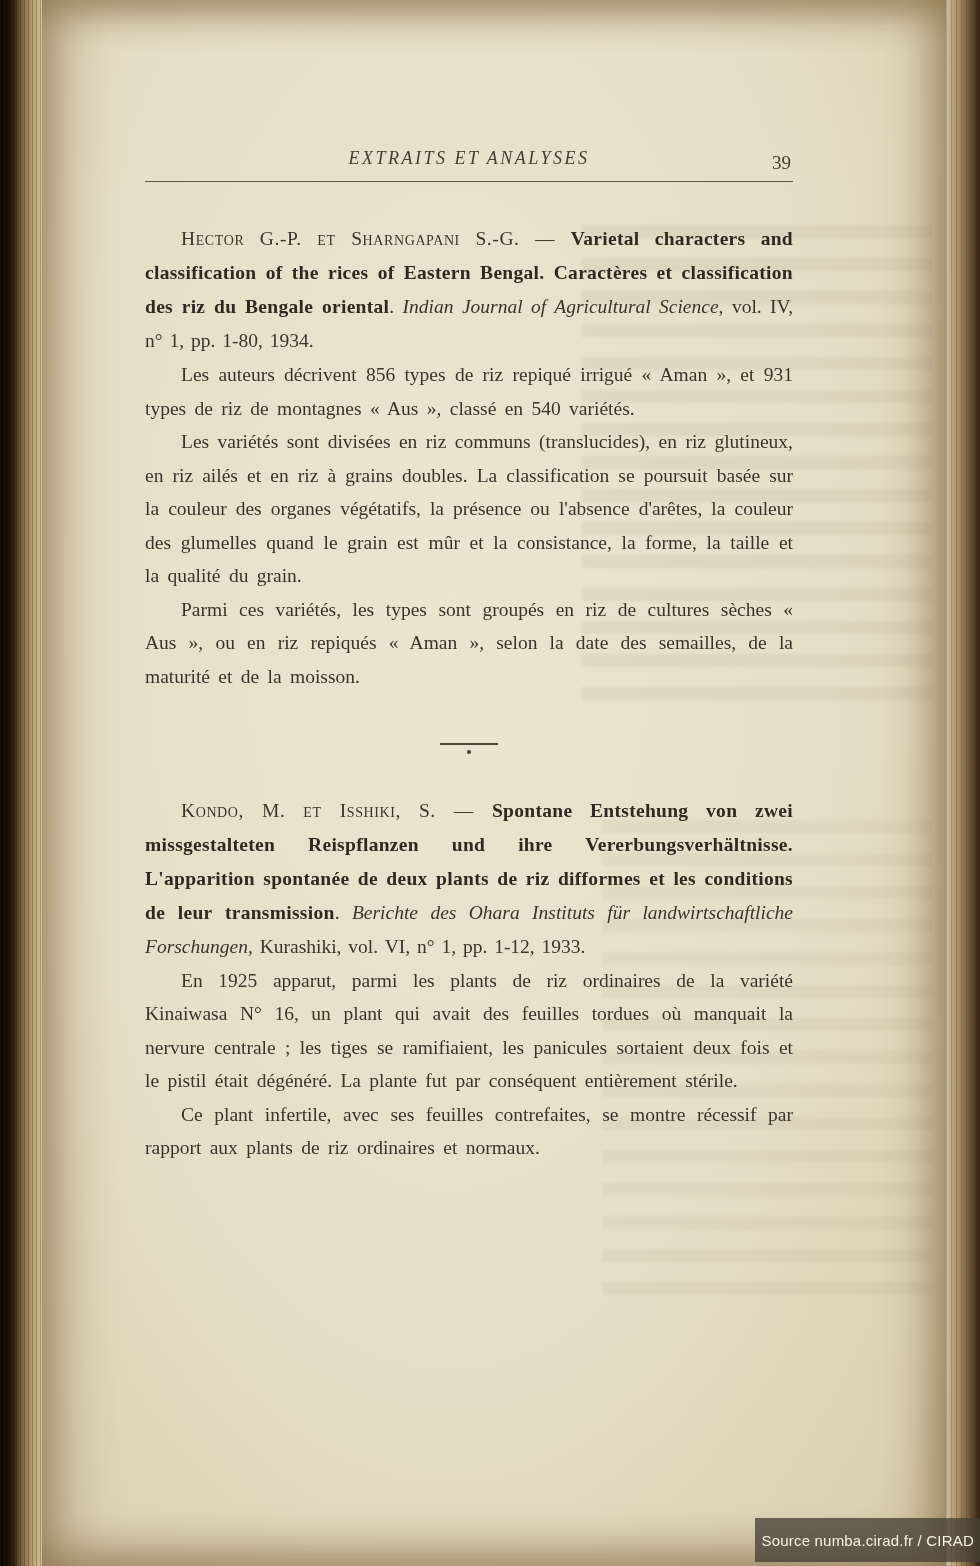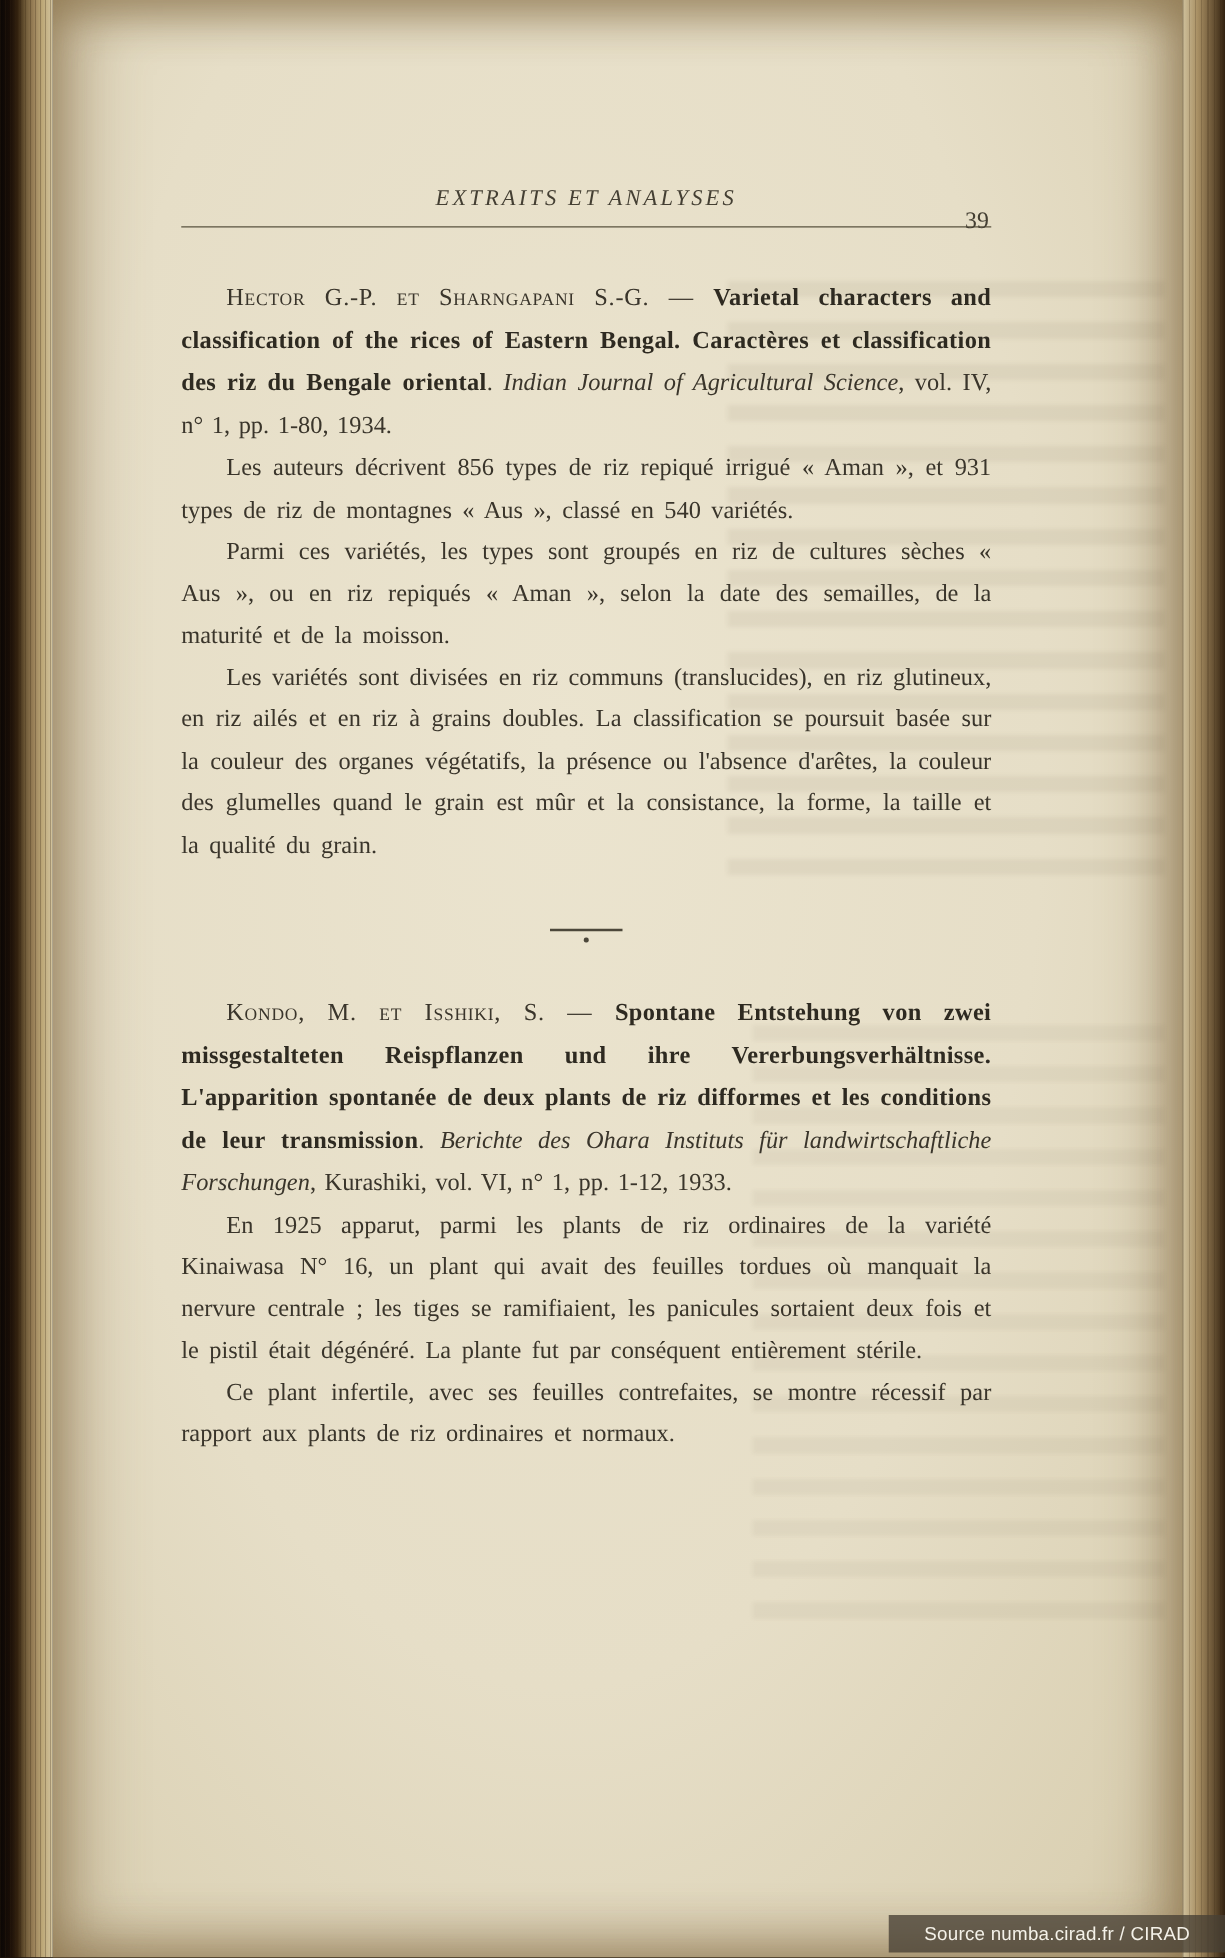--- a/index.html
+++ b/index.html
@@ -53,21 +53,21 @@
   
   .content {
     position:absolute; left:103px; top:148px; width:648px;
     color:#3a352b;
   }
   .running-head {
     position:relative; text-align:center;
     font-style:italic; font-size:18px; letter-spacing:2.5px; color:#443f33;
   }
   .rh-num {
-    position:absolute; right:2px; top:18px;
+    position:absolute; right:2px; top:4px;
     font-style:normal; letter-spacing:0; font-size:19px;
   }
   .head-rule { margin-top:12px; border-top:1.5px solid #59533f; }
 
   .section-heading {
     margin:26px 0 0 -80px;
     font-style:italic; font-weight:400;
     font-size:22.5px; letter-spacing:1.5px; color:#3f3a2e;
   }
   .section-heading.second { margin-top:44px; }
@@ -86,22 +86,22 @@
     text-align:justify; text-indent:36px; word-spacing:3.5px;
   }
   .first-body { }
 
   .divider { margin:50px auto 0; width:58px; }
   .divider .line { border-top:2px solid #4c473a; }
   .divider .dot { width:3.5px; height:3.5px; background:#4c473a; border-radius:50%; margin:5px auto 0; }
 
   
   .watermark {
-    position:absolute; right:0; bottom:4px; height:30px;
-    padding:0 28px; display:flex; align-items:center;
+    position:absolute; right:0; bottom:4px; height:44px;
+    padding:0 6px; display:flex; align-items:center;
     background:rgba(72,64,52,.78);
     color:#f4f1e8;
     font-family:"Liberation Sans","DejaVu Sans",sans-serif;
     font-size:15px; letter-spacing:.2px;
   }
 </style>
 </head>
 <body>
 
 <div class="scan">
@@ -118,22 +118,22 @@
       <div class="running-head">
         <span class="rh-title">EXTRAITS ET ANALYSES</span>
         <span class="rh-num">39</span>
       </div>
       <div class="head-rule"></div>
 
 
       <p class="citation"><span class="authors">Hector G.-P. et Sharngapani S.-G. — </span><b class="cit-title">Varietal characters and classification of the rices of Eastern Bengal. Caractères et classification des riz du Bengale oriental</b><span>. </span><i class="cit-journal">Indian Journal of Agricultural Science</i><span class="cit-tail">, vol. IV, n° 1, pp. 1-80, 1934.</span></p>
 
       <p class="body-para first-body">Les auteurs décrivent 856 types de riz repiqué irrigué « Aman », et 931 types de riz de montagnes « Aus », classé en 540 variétés.</p>
+      <p class="body-para">Les variétés sont divisées en riz communs (translucides), en riz glutineux, en riz ailés et en riz à grains doubles. La classification se poursuit basée sur la couleur des organes végétatifs, la présence ou l'absence d'arêtes, la couleur des glumelles quand le grain est mûr et la consistance, la forme, la taille et la qualité du grain.</p>
       <p class="body-para">Parmi ces variétés, les types sont groupés en riz de cultures sèches « Aus », ou en riz repiqués « Aman », selon la date des semailles, de la maturité et de la moisson.</p>
-      <p class="body-para">Les variétés sont divisées en riz communs (translucides), en riz glutineux, en riz ailés et en riz à grains doubles. La classification se poursuit basée sur la couleur des organes végétatifs, la présence ou l'absence d'arêtes, la couleur des glumelles quand le grain est mûr et la consistance, la forme, la taille et la qualité du grain.</p>
 
       <div class="divider">
         <div class="line"></div>
         <div class="dot"></div>
       </div>
 
 
       <p class="citation"><span class="authors">Kondo, M. et Isshiki, S. — </span><b class="cit-title">Spontane Entstehung von zwei missgestalteten Reispflanzen und ihre Vererbungsverhältnisse. L'apparition spontanée de deux plants de riz difformes et les conditions de leur transmission</b><span>. </span><i class="cit-journal">Berichte des Ohara Instituts für landwirtschaftliche Forschungen</i><span class="cit-tail">, Kurashiki, vol. VI, n° 1, pp. 1-12, 1933.</span></p>
 
       <p class="body-para">En 1925 apparut, parmi les plants de riz ordinaires de la variété Kinaiwasa N° 16, un plant qui avait des feuilles tordues où manquait la nervure centrale ; les tiges se ramifiaient, les panicules sortaient deux fois et le pistil était dégénéré. La plante fut par conséquent entièrement stérile.</p>

